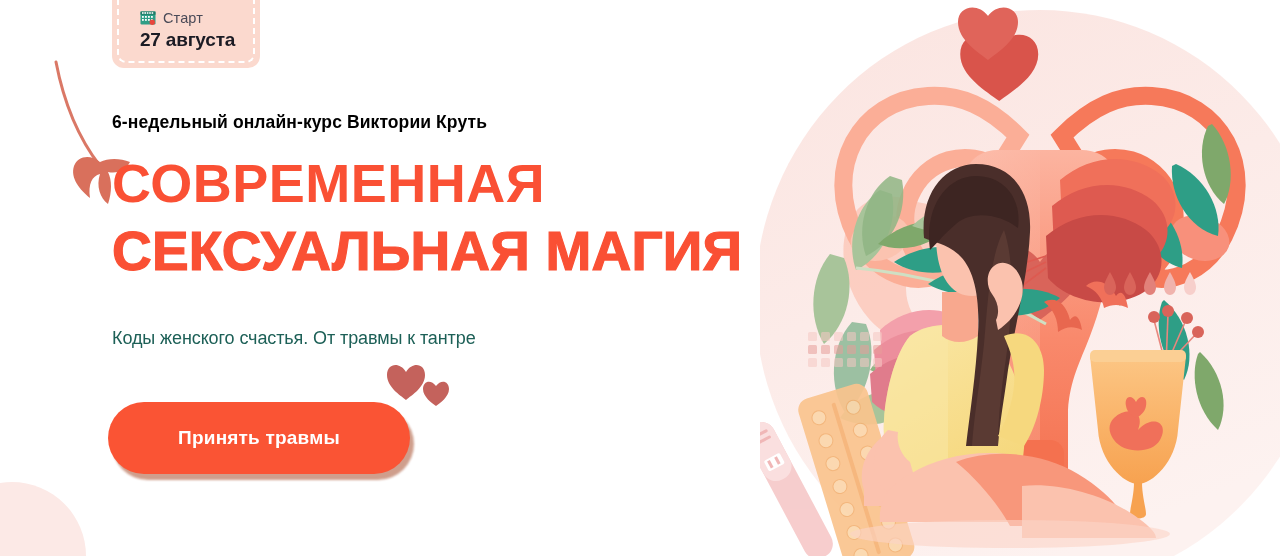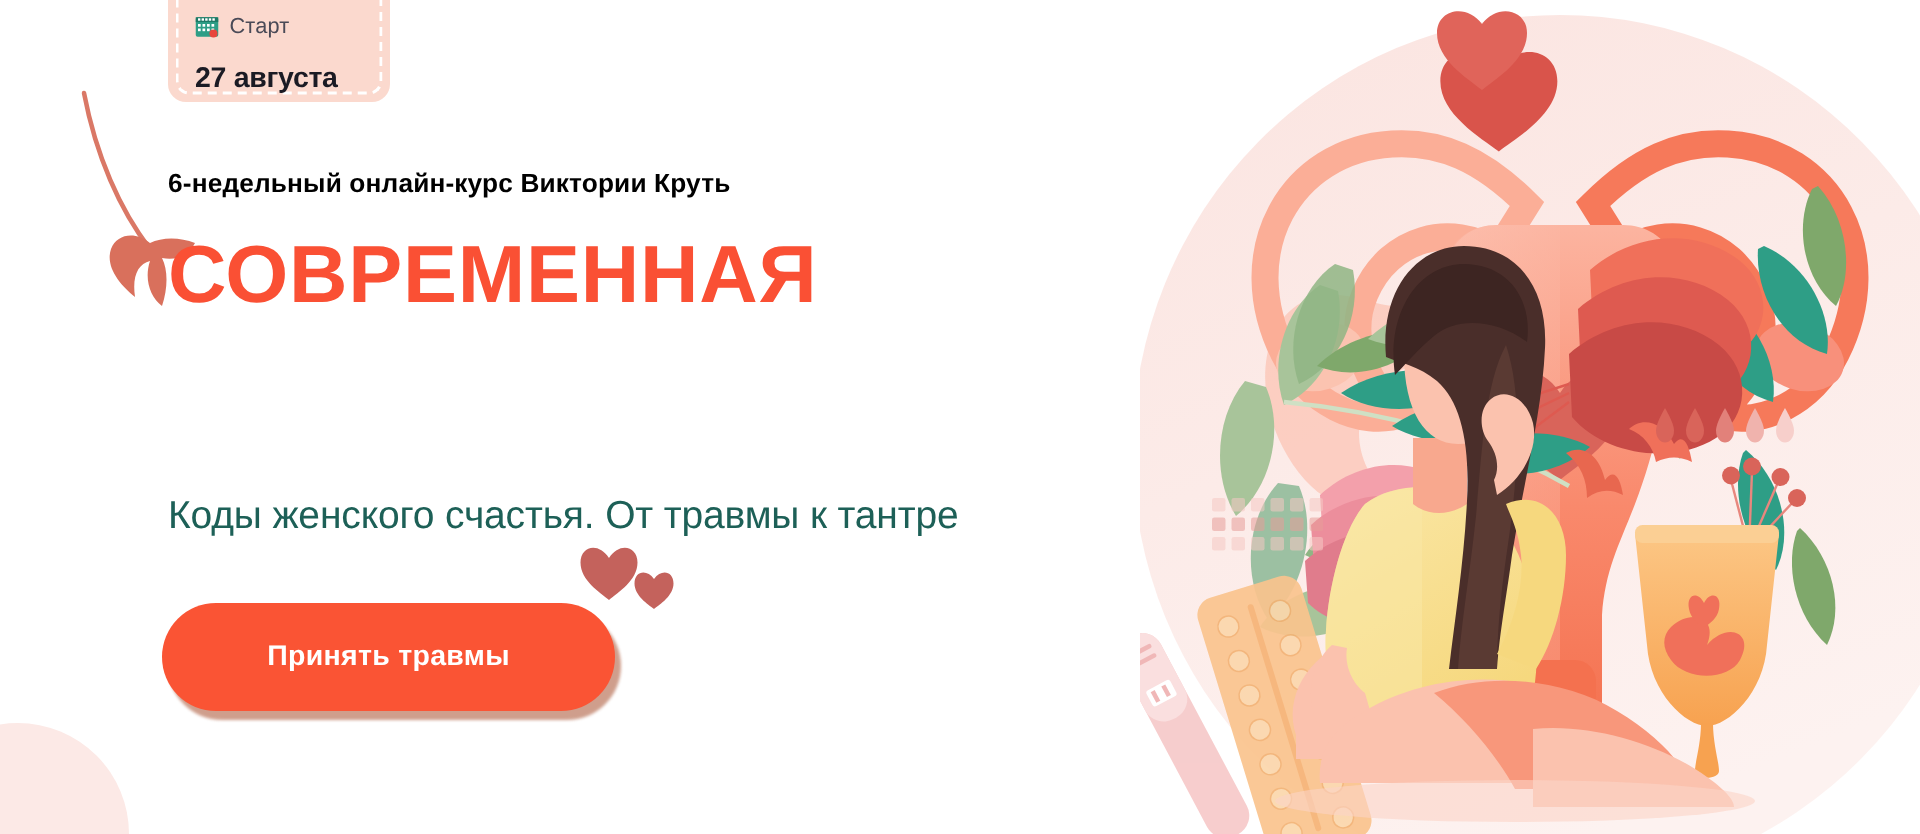--- a/index.html
+++ b/index.html
@@ -34,21 +34,21 @@
     z-index: 5;
   }
 
   
   .start-badge {
     position: absolute;
     left: 112px; top: 0;
     width: 148px; height: 68px;
     background: #FBD9CE;
     border-radius: 0 0 12px 12px;
-    padding: 10px 16px 10px 18px;
+    padding: 10px 16px 10px 28px;
   }
   .start-badge::after {
     content: "";
     position: absolute;
     left: 5px; top: -6px; right: 5px; bottom: 5px;
     border: 2px dashed #ffffff;
     border-top: none;
     border-radius: 0 0 9px 9px;
     pointer-events: none;
   }
@@ -62,21 +62,21 @@
   .cal-icon { display: block; width: 16px; height: 16px; flex: none; }
   .badge-label {
     font-size: 14.5px;
     color: #4a4a57;
     letter-spacing: 0.1px;
     white-space: nowrap;
   }
   .badge-date {
     position: relative;
     z-index: 2;
-    margin-top: 16px;
+    margin-top: 3px;
     font-size: 19px;
     font-weight: bold;
     color: #1b1b24;
     letter-spacing: -0.2px;
     white-space: nowrap;
   }
 
   
   .stem-deco {
     position: absolute;
@@ -115,21 +115,21 @@
     font-size: 55px;
     font-weight: bold;
     letter-spacing: 0.2px;
     -webkit-text-stroke: 1.2px #FA5034;
   }
 
   
   .tagline {
     position: absolute;
     left: 112px; top: 328px;
-    font-size: 26px;
+    font-size: 18px;
     color: #1d6057;
     letter-spacing: -0.1px;
     white-space: nowrap;
   }
 
   
   .tag-hearts {
     position: absolute;
     left: 386px; top: 362px;
     width: 70px; height: 45px;
@@ -460,20 +460,21 @@
       <svg width="110" height="160" viewBox="0 0 110 160" xmlns="http://www.w3.org/2000/svg">
         <path d="M18 4 C 26 46 42 82 62 108" stroke="#DA7866" stroke-width="3" fill="none" stroke-linecap="round"></path>
         <path d="M62 104 C 52 96 40 98 36 108 C 32 120 42 132 52 140 C 50 126 54 118 62 116 C 58 128 62 140 70 146 C 74 134 74 122 70 114 C 80 116 88 112 92 104 C 82 100 70 100 62 104 Z" fill="#D9705C"></path>
       </svg>
     </div>
 
     <div class="eyebrow">6-недельный онлайн-курс Виктории Круть</div>
 
     <h1 class="headline">
       <span class="l1">СОВРЕМЕННАЯ</span>
+      <span class="l2">СЕКСУАЛЬНАЯ МАГИЯ</span>
     </h1>
 
     <div class="tagline">Коды женского счастья. От травмы к тантре</div>
 
     <div class="tag-hearts">
       <svg width="70" height="45" viewBox="0 0 70 45" xmlns="http://www.w3.org/2000/svg">
         <path d="M20 10 C 13 -1 1 2 1 13 C 1 25 14 33 20 38 C 26 33 39 25 39 13 C 39 2 27 -1 20 10 Z" fill="#C4625C"></path>
         <path d="M50 24 C 45 17 37 19 37 27 C 37 35 46 41 50 44 C 54 41 63 35 63 27 C 63 19 55 17 50 24 Z" fill="#C4625C"></path>
       </svg>
     </div>

